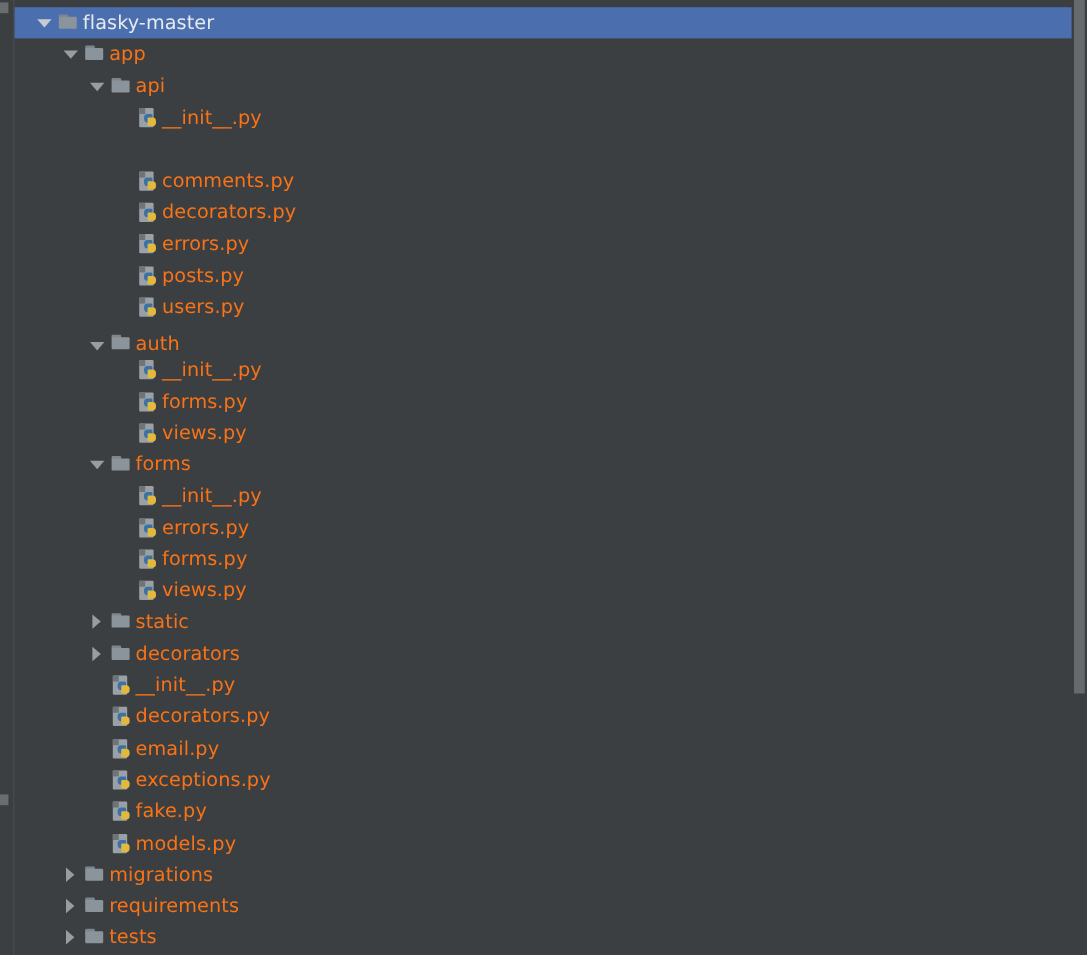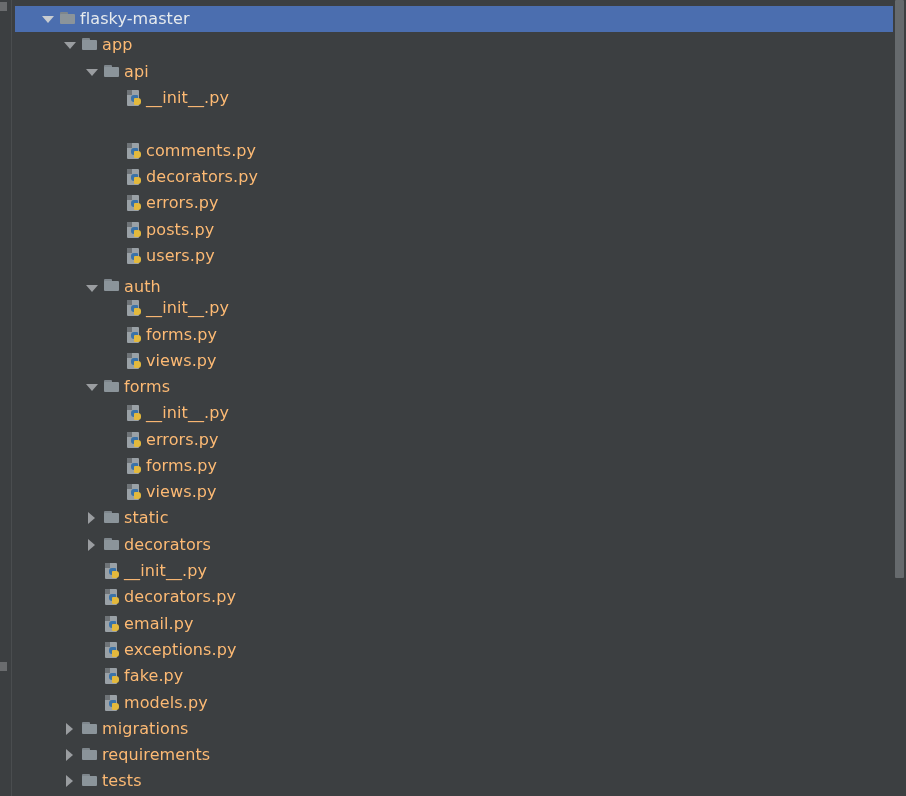--- a/index.html
+++ b/index.html
@@ -59,21 +59,21 @@
     top: 0px;
     width: 9px;
     height: 578px;
     background: #666a6d;
     border-radius: 1px;
   }
 
   
   #tree-rows {
     position: absolute;
-    left: 15px;
+    left: 4px;
     top: 0;
     width: 836px;
     height: 796px;
   }
 
   .tree-row {
     position: absolute;
     left: 0;
     width: 906px;
     height: 26px;
@@ -164,21 +164,21 @@
   .py-icon .p-yellow {
     position: absolute;
     left: 9px; top: 9px;
     width: 7px; height: 7px;
     background: #e3b93d;
     border-radius: 1px 3px 3px 1px;
   }
 
   .node-label {
     font-size: 16px;
-    color: #fdba74;
+    color: #f97316;
     line-height: 1;
     letter-spacing: .1px;
   }
   .tree-row.selected .node-label { color: #e6eaed; }
 </style>
 </head>
 <body>
 
 <div id="project-tree-panel">
 

